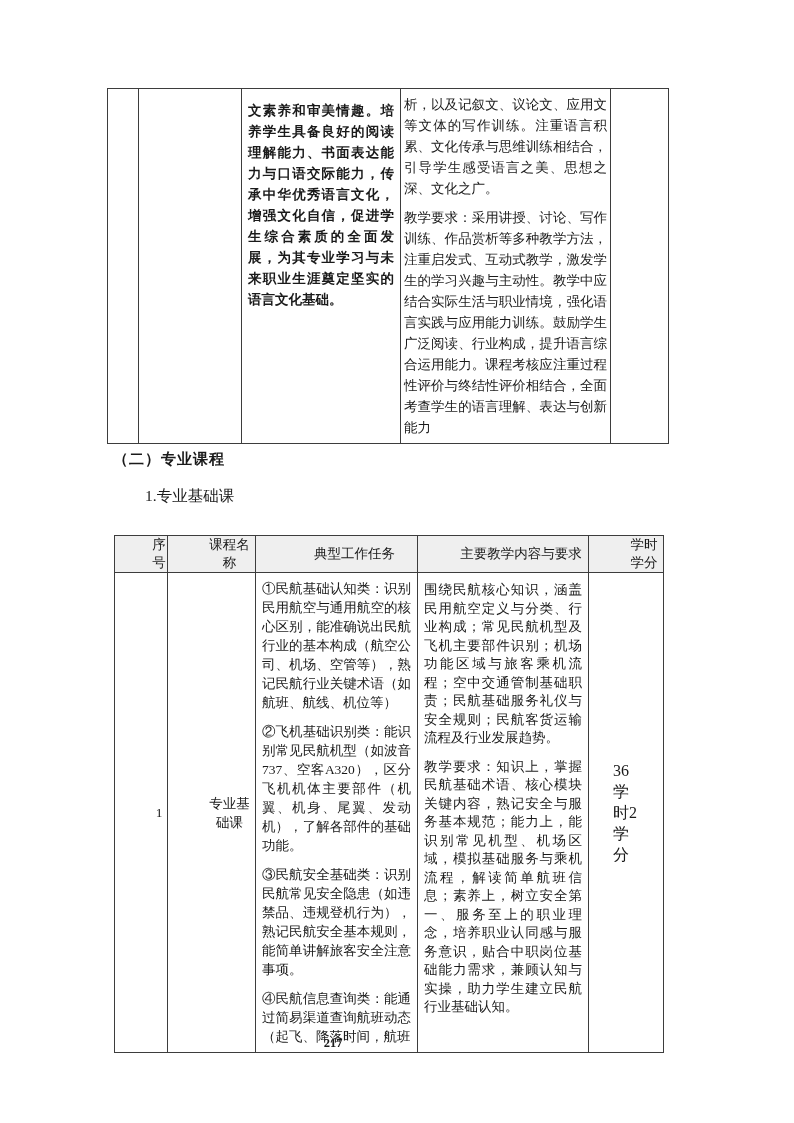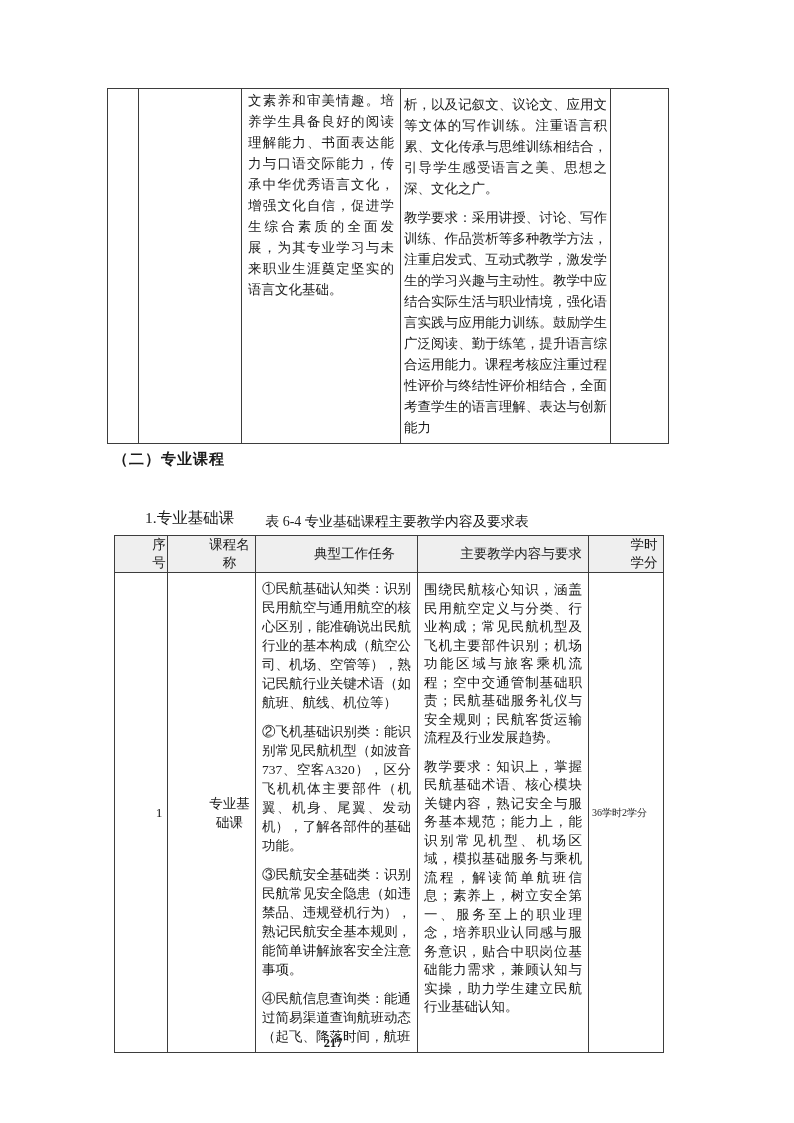--- a/index.html
+++ b/index.html
@@ -30,40 +30,40 @@
     left:107px; top:88px;
     width:561px; height:355px;
   }
   .cont-table td{
     vertical-align:top;
     font-size:13.5px;
     line-height:21px;
     padding:5px 4px;
     overflow:hidden;
   }
-  .cont-table td.txt3{padding:1px 6px;}
+  .cont-table td.txt3{padding:11px 6px;font-weight:bold;}
   .cont-table td.txt4{padding:5px 3px;margin-left:9px;}
   .cont-table p{
     text-align:justify;
     text-justify:inter-ideograph;
     margin-bottom:8px;
   }
   .cont-table p:last-child{margin-bottom:0;}
 
   
   .sec-heading{
     position:absolute;
     left:113px; top:450px;
     font-size:15px;
     font-weight:bold;
     letter-spacing:1px;
   }
   .sub-heading{
     position:absolute;
-    left:145px; top:508px;
+    left:145px; top:486px;
     font-size:15.5px;
   }
   .tbl-caption{
     position:absolute;
     left:0; top:513px;
     width:794px;
     text-align:center;
     font-size:14px;
   }
 
@@ -90,22 +90,22 @@
   .course-table td.body-cell{height:465px;}
   .course-table td.center-cell{
     text-align:center;
     vertical-align:middle;
     font-size:13.5px;
   }
   .course-table td.tasks-cell{padding:6px 6px;}
   .course-table td.content-cell{padding:8px 6px;line-height:18.5px;}
   .course-table td.credit-cell{
     vertical-align:middle;
-    padding:4px 3px;
-    font-size:10px;
+    padding:4px 24px;
+    font-size:16px;
     line-height:21px;
   }
   .course-table p{
     text-align:justify;
     text-justify:inter-ideograph;
     margin-bottom:10px;
   }
   .course-table p:last-child{margin-bottom:0;}
 
   
@@ -133,30 +133,29 @@
     </colgroup>
     <tbody>
       <tr>
         <td></td>
         <td></td>
         <td class="txt3">
           <p>文素养和审美情趣。培养学生具备良好的阅读理解能力、书面表达能力与口语交际能力，传承中华优秀语言文化，增强文化自信，促进学生综合素质的全面发展，为其专业学习与未来职业生涯奠定坚实的语言文化基础。</p>
         </td>
         <td class="txt4">
           <p>析，以及记叙文、议论文、应用文等文体的写作训练。注重语言积累、文化传承与思维训练相结合，引导学生感受语言之美、思想之深、文化之广。</p>
-          <p>教学要求：采用讲授、讨论、写作训练、作品赏析等多种教学方法，注重启发式、互动式教学，激发学生的学习兴趣与主动性。教学中应结合实际生活与职业情境，强化语言实践与应用能力训练。鼓励学生广泛阅读、勤于练笔，提升语言综合运用能力。课程考核应注重过程性评价与终结性评价相结合，全面考查学生的语言理解、表达与创新能力</p>
+          <p>教学要求：采用讲授、讨论、写作训练、作品赏析等多种教学方法，注重启发式、互动式教学，激发学生的学习兴趣与主动性。教学中应结合实际生活与职业情境，强化语言实践与应用能力训练。鼓励学生广泛阅读、行业构成，提升语言综合运用能力。课程考核应注重过程性评价与终结性评价相结合，全面考查学生的语言理解、表达与创新能力</p>
         </td>
         <td></td>
       </tr>
     </tbody>
   </table>
 
   <div class="sec-heading">（二）专业课程</div>
   <div class="sub-heading">1.专业基础课</div>
-  <div class="tbl-caption">表 6-4 专业基础课程主要教学内容及要求表</div>
 
   <table class="course-table">
     <colgroup>
       <col style="width:53px">
       <col style="width:88px">
       <col style="width:162px">
       <col style="width:171px">
       <col style="width:75px">
     </colgroup>
     <thead>

